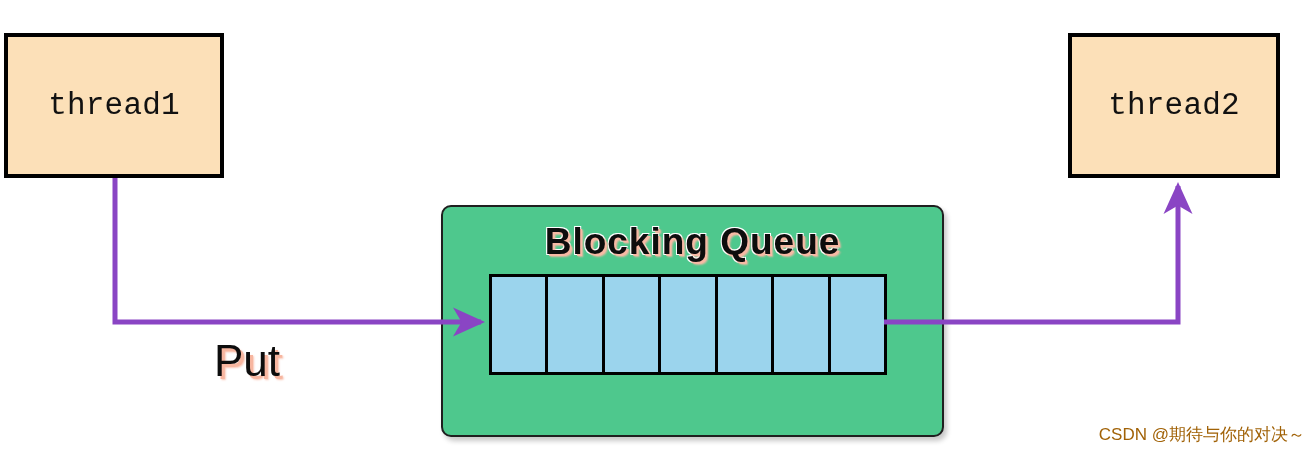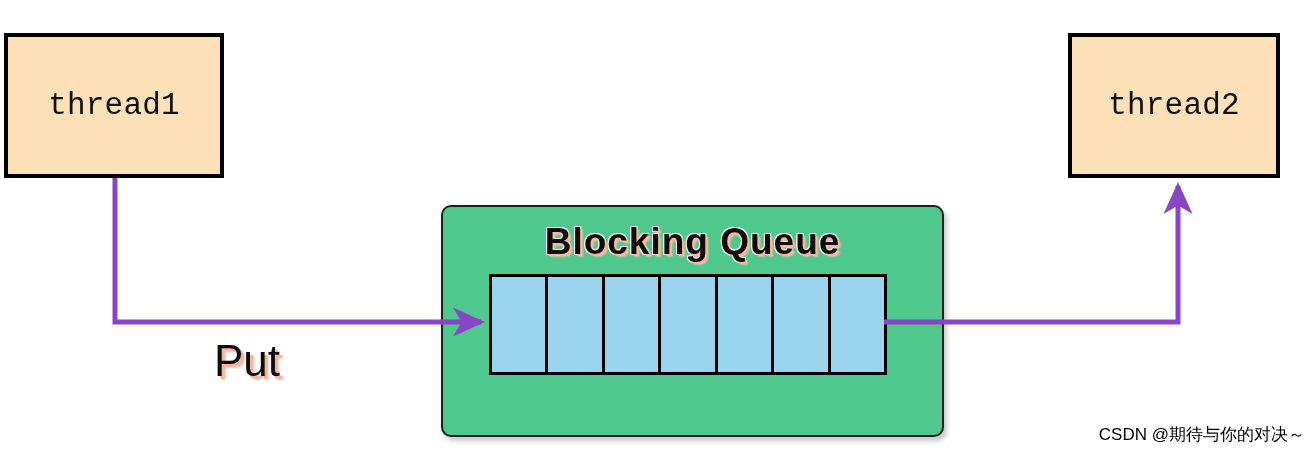--- a/index.html
+++ b/index.html
@@ -114,21 +114,21 @@
   #put-label  { left: 214px;  top: 336px; }
   #take-label { left: 1004px; top: 336px; }
 
   
   #watermark {
     position: absolute;
     right: 10px;
     bottom: 8px;
     font-family: "Liberation Sans", sans-serif;
     font-size: 17px;
-    color: #000000;
+    color: #a16207;
     white-space: nowrap;
   }
 </style>
 </head>
 <body>
 
 <div id="canvas">
 
   <div class="thread-box" id="thread1-box">
     <span class="thread-label">thread1</span>

